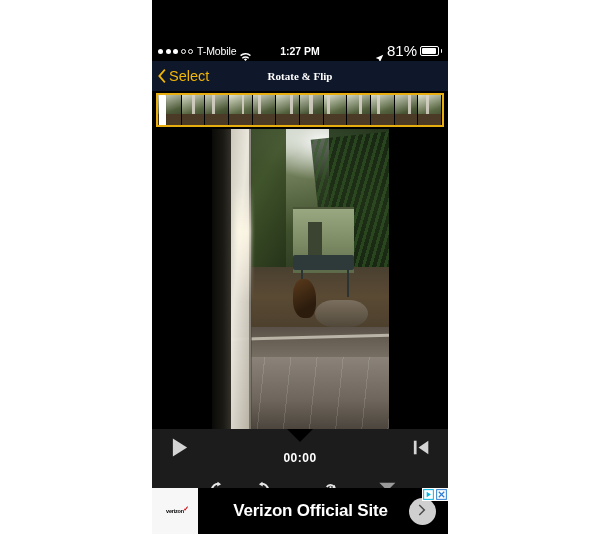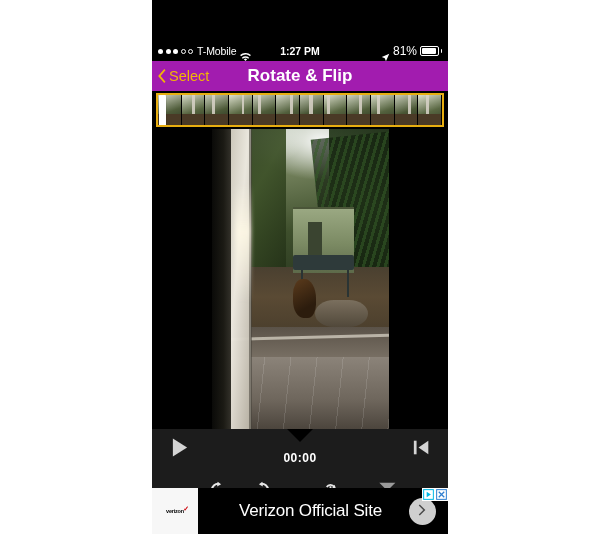--- a/index.html
+++ b/index.html
@@ -28,40 +28,40 @@
   .dot { width: 5px; height: 5px; border-radius: 50%; background: #fff; }
   .dot.empty { background: transparent; border: 1px solid #fff; width: 5px; height: 5px; }
   .carrier { font-size: 10.5px; letter-spacing: -0.1px; color: #fff; }
   .wifi { display: inline-block; width: 11px; height: 9px; position: relative; top: 1px; }
   .sb-center {
     position: absolute; left: 0; right: 0; top: 0; height: 20px;
     text-align: center; font-size: 10.5px; font-weight: bold; color: #fff;
   }
   .sb-right {
     position: absolute; right: 6px; top: 0; height: 20px;
-    display: flex; align-items: center; gap: 3px; font-size: 12px; color: #fff;
+    display: flex; align-items: center; gap: 3px; font-size: 15px; color: #fff;
   }
   .loc-arrow { display: inline-block; width: 9px; height: 9px; position: relative; top: 1px; }
   .batt { display: inline-block; width: 22px; height: 10px; position: relative; }
   .batt-body { position: absolute; left: 0; top: 0; width: 19px; height: 10px; border: 1px solid #fff; border-radius: 2px; }
   .batt-fill { position: absolute; left: 1.5px; top: 1.5px; width: 14px; height: 6px; background: #fff; border-radius: 1px; }
   .batt-cap { position: absolute; right: 0; top: 3px; width: 1.5px; height: 4px; background: #fff; border-radius: 0 1px 1px 0; }
 
   
   #navbar {
-    position: relative; height: 30px; width: 100%; background: #a21caf;
+    position: relative; height: 30px; width: 100%; background: #0f172a;
     display: flex; align-items: center; justify-content: center;
   }
   #nav-back {
     position: absolute; left: 6px; top: 0; height: 30px;
     display: flex; align-items: center; gap: 2px;
     color: #f2b705; font-size: 14.5px; cursor: pointer;
   }
   .chev-left { display: inline-block; width: 9px; height: 14px; }
-  #nav-title { color: #ffffff; font-size: 17px; font-weight: bold; }
+  #nav-title { color: #ffffff; font-size: 11px; font-weight: bold; font-family: Liberation Serif, serif; }
   #nav-export {
     position: absolute; right: 8px; top: 0; height: 30px;
     display: flex; align-items: center;
     color: #f2b705; font-size: 14.5px; font-weight: bold; cursor: pointer;
   }
 
   
   #filmstrip-wrap {
     position: relative; width: 100%; height: 38px; background: #000;
     padding: 0 4px; display: flex; align-items: center;
@@ -220,21 +220,21 @@
   }
   #ad-logo-text {
     font-size: 5.5px; font-weight: bold; color: #000; letter-spacing: -0.2px;
     position: relative;
   }
   #ad-logo-check {
     position: absolute; right: -5px; top: -3px; color: #cd040b; font-size: 7px; font-weight: bold;
   }
   #ad-title {
     flex: 1 1 auto; text-align: center; color: #ffffff;
-    font-size: 17px; font-weight: normal; letter-spacing: -0.2px; padding-left: 6px; margin-left: 8px;
+    font-size: 17px; font-weight: bold; letter-spacing: -0.2px; padding-left: 6px; margin-left: 8px;
   }
   #ad-cta {
     flex: 0 0 auto; width: 27px; height: 27px; border-radius: 50%;
     background: #cfcfcf; margin-right: 12px;
     display: flex; align-items: center; justify-content: center;
   }
   #ad-badges {
     position: absolute; right: 0; top: 0; display: flex; gap: 0;
     background: #ffffff;
   }

